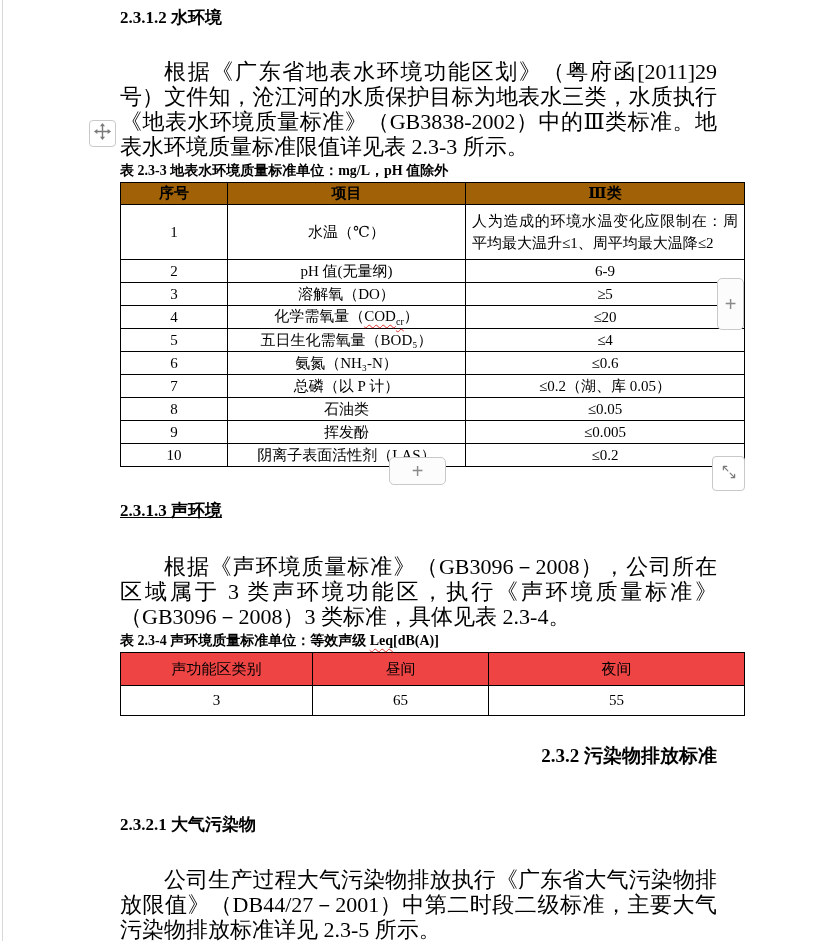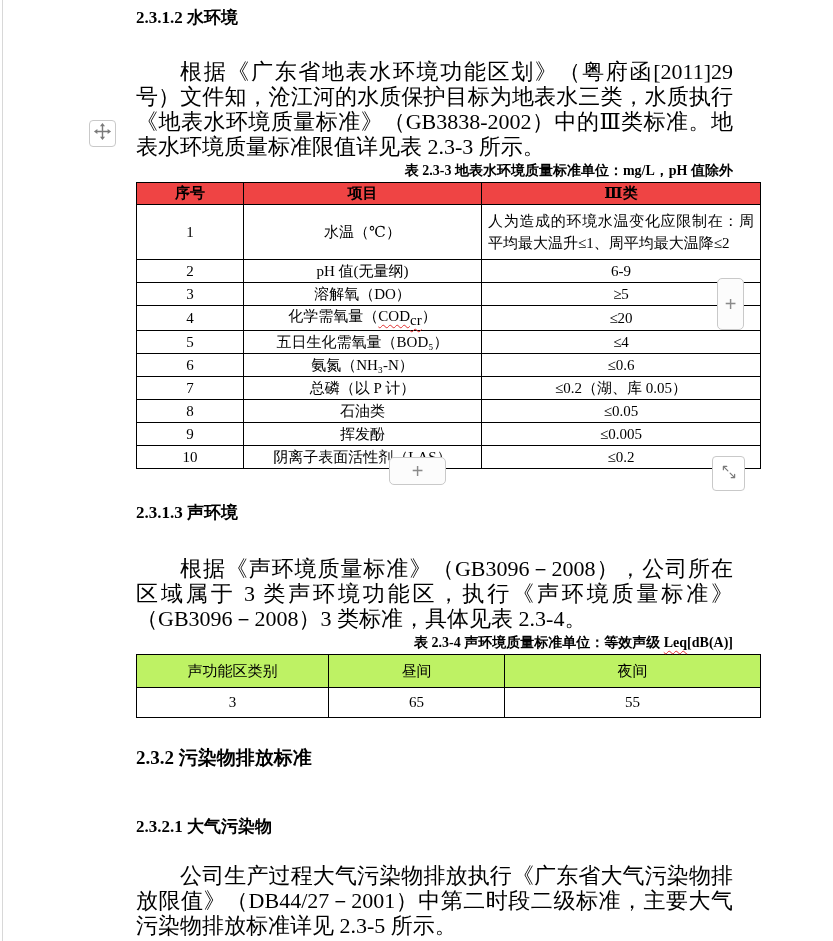--- a/index.html
+++ b/index.html
@@ -2,55 +2,55 @@
 <html><head>
 <meta charset="utf-8">
 <style>
   html,body{margin:0;padding:0;}
   body{
     width:833px;height:941px;position:relative;background:#ffffff;
     font-family:"Liberation Serif","DejaVu Serif",serif;
     color:#000;overflow:hidden;
   }
   .page-edge{position:absolute;left:2px;top:0;bottom:0;width:1px;background:#d8d8d8;}
-  .content{position:absolute;left:136px;top:0;width:597px;}
+  .content{position:absolute;left:120px;top:0;width:597px;}
 
   h2.sec{font-size:17px;line-height:24px;margin:6px 0 0 0;font-weight:bold;}
-  h2.sec2{margin:32px 0 15px 0;}
-  h1.sec-big{font-size:19px;line-height:26px;margin:27px 0 0 0;font-weight:bold;}
+  h2.sec2{margin:32px 0 15px 0;text-decoration:underline;}
+  h1.sec-big{font-size:19px;line-height:26px;margin:27px 0 0 0;font-weight:bold;text-align:right;}
   h2.sec3{margin:44px 0 0 0;}
   p.body{
     font-size:22px;line-height:25px;margin:29px 0 0 0;
     text-align:justify;text-indent:2em;
   }
   p.body2{margin-top:31px;}
-  p.body3{margin-top:24px;}
+  p.body3{margin-top:30px;}
   .caption{
-    text-align:right;font-weight:bold;font-size:14px;line-height:18px;
+    text-align:left;font-weight:bold;font-size:14px;line-height:18px;
     margin:3px 0 2px 0;
   }
 
   table{border-collapse:collapse;width:597px;table-layout:fixed;}
   table, td, th{border:1px solid #000;}
   table{border-width:1.5px;}
   th{font-size:15px;font-weight:bold;padding:1px 4px;}
   td{font-size:15px;text-align:center;padding:1px 4px;}
-  #t1 th{height:18px;background:#ef4444;}
+  #t1 th{height:18px;background:#a16207;}
   #t1 .c1{width:98px;}
   #t1 .c2{width:229px;}
   #t1 .c3{width:270px;}
   #t1 td{height:20px;}
   #t1 tr.tall td{height:50px;}
   #t1 td.left{text-align:justify;line-height:22px;padding:2px 6px;}
-  #t2 th{height:30px;background:#bef264;font-weight:normal;font-size:15px;}
+  #t2 th{height:30px;background:#ef4444;font-weight:normal;font-size:15px;}
   #t2 td{height:27px;}
   #t2 .n1{width:183px;}
   #t2 .n2{width:167px;}
   #t2 .n3{width:247px;}
-  sub{font-size:15px;}
+  sub{font-size:10px;}
   .wavy{
     text-decoration:underline;text-decoration-style:wavy;
     text-decoration-color:#e03030;text-decoration-thickness:1px;
     text-underline-offset:3px;
   }
 
   .ctl{
     position:absolute;background:#ffffff;border:1px solid #c9c9c9;
     border-radius:5px;box-sizing:border-box;display:flex;
     align-items:center;justify-content:center;cursor:pointer;

